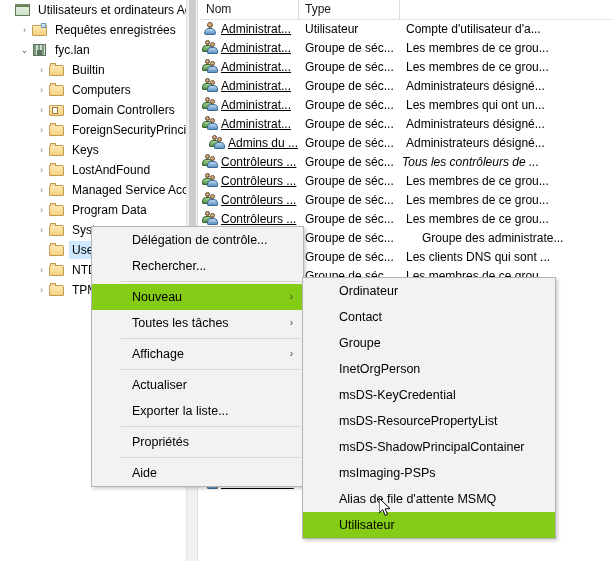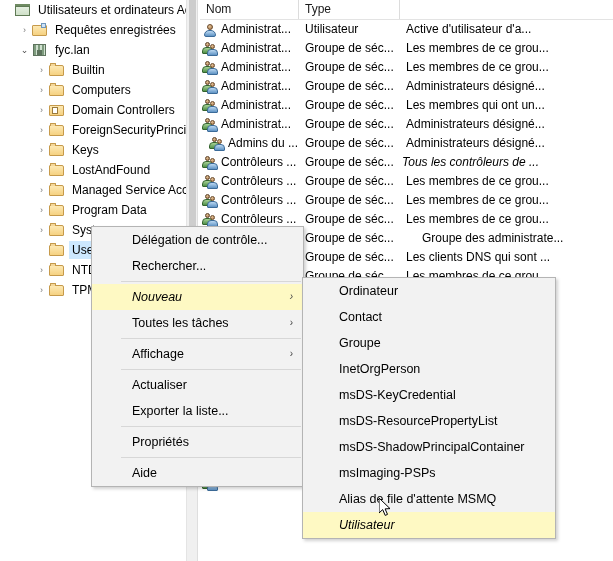--- a/index.html
+++ b/index.html
@@ -227,21 +227,21 @@
   .cell {
     position: absolute;
     top: 0;
     height: 19px;
     line-height: 19px;
     overflow: hidden;
     white-space: nowrap;
     padding-left: 6px;
     box-sizing: border-box;
   }
-  .cell.name { padding-left: 2px; display: flex; align-items: center; }
+  .cell.name { padding-left: 2px; display: flex; align-items: flex-start; text-decoration: underline; }
   .licon {
     width: 16px; height: 16px;
     min-width: 16px;
     margin-right: 3px;
     position: relative;
     display: inline-block;
   }
   
   .ic-user::before {
     content: "";
@@ -338,22 +338,21 @@
     height: 26px;
     line-height: 26px;
     padding-left: 40px;
     padding-right: 24px;
     font-size: 12.5px;
     color: #000000;
     white-space: nowrap;
     cursor: default;
   }
   .menu-item.highlight {
-    background: #fef9c3;
-    font-style: italic;
+    background: #84cc16;
   }
   .menu-item .arrow {
     position: absolute;
     right: 10px;
     top: 0;
     line-height: 26px;
     font-size: 10px;
     color: #444;
   }
   .menu-sep {
@@ -478,21 +477,21 @@
         <div class="col-head" style="left: 0px; width: 99px;">Nom</div>
         <div class="col-head" style="left: 99px; width: 101px;">Type</div>
       </div>
     <div id="list-rows">
         <div class="list-row">
           <div class="cell name" style="left: 0px; width: 99px;">
             <span class="licon ic-user"></span>
             <span>Administrat...</span>
           </div>
           <div class="cell" style="left: 99px; width: 101px;">Utilisateur</div>
-          <div class="cell" style="left: 200px; width: 208px;">Active d'utilisateur d'a...</div>
+          <div class="cell" style="left: 200px; width: 208px;">Compte d'utilisateur d'a...</div>
         </div>
         <div class="list-row">
           <div class="cell name" style="left: 0px; width: 99px;">
             <span class="licon ic-group">
               <span class="g1"></span>
               <span class="g2"></span>
             </span>
             <span>Administrat...</span>
           </div>
           <div class="cell" style="left: 99px; width: 101px;">Groupe de séc...</div>

